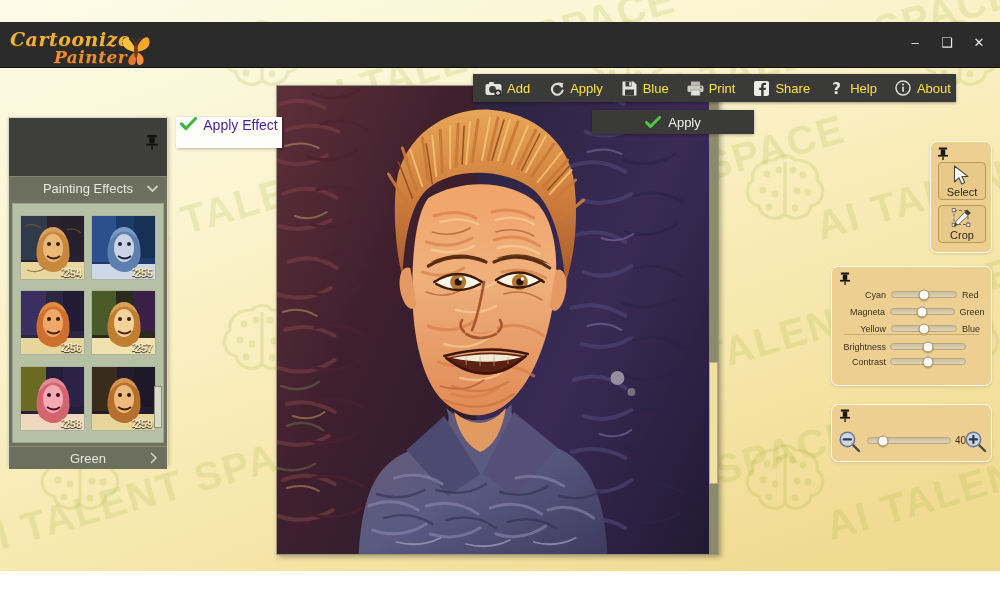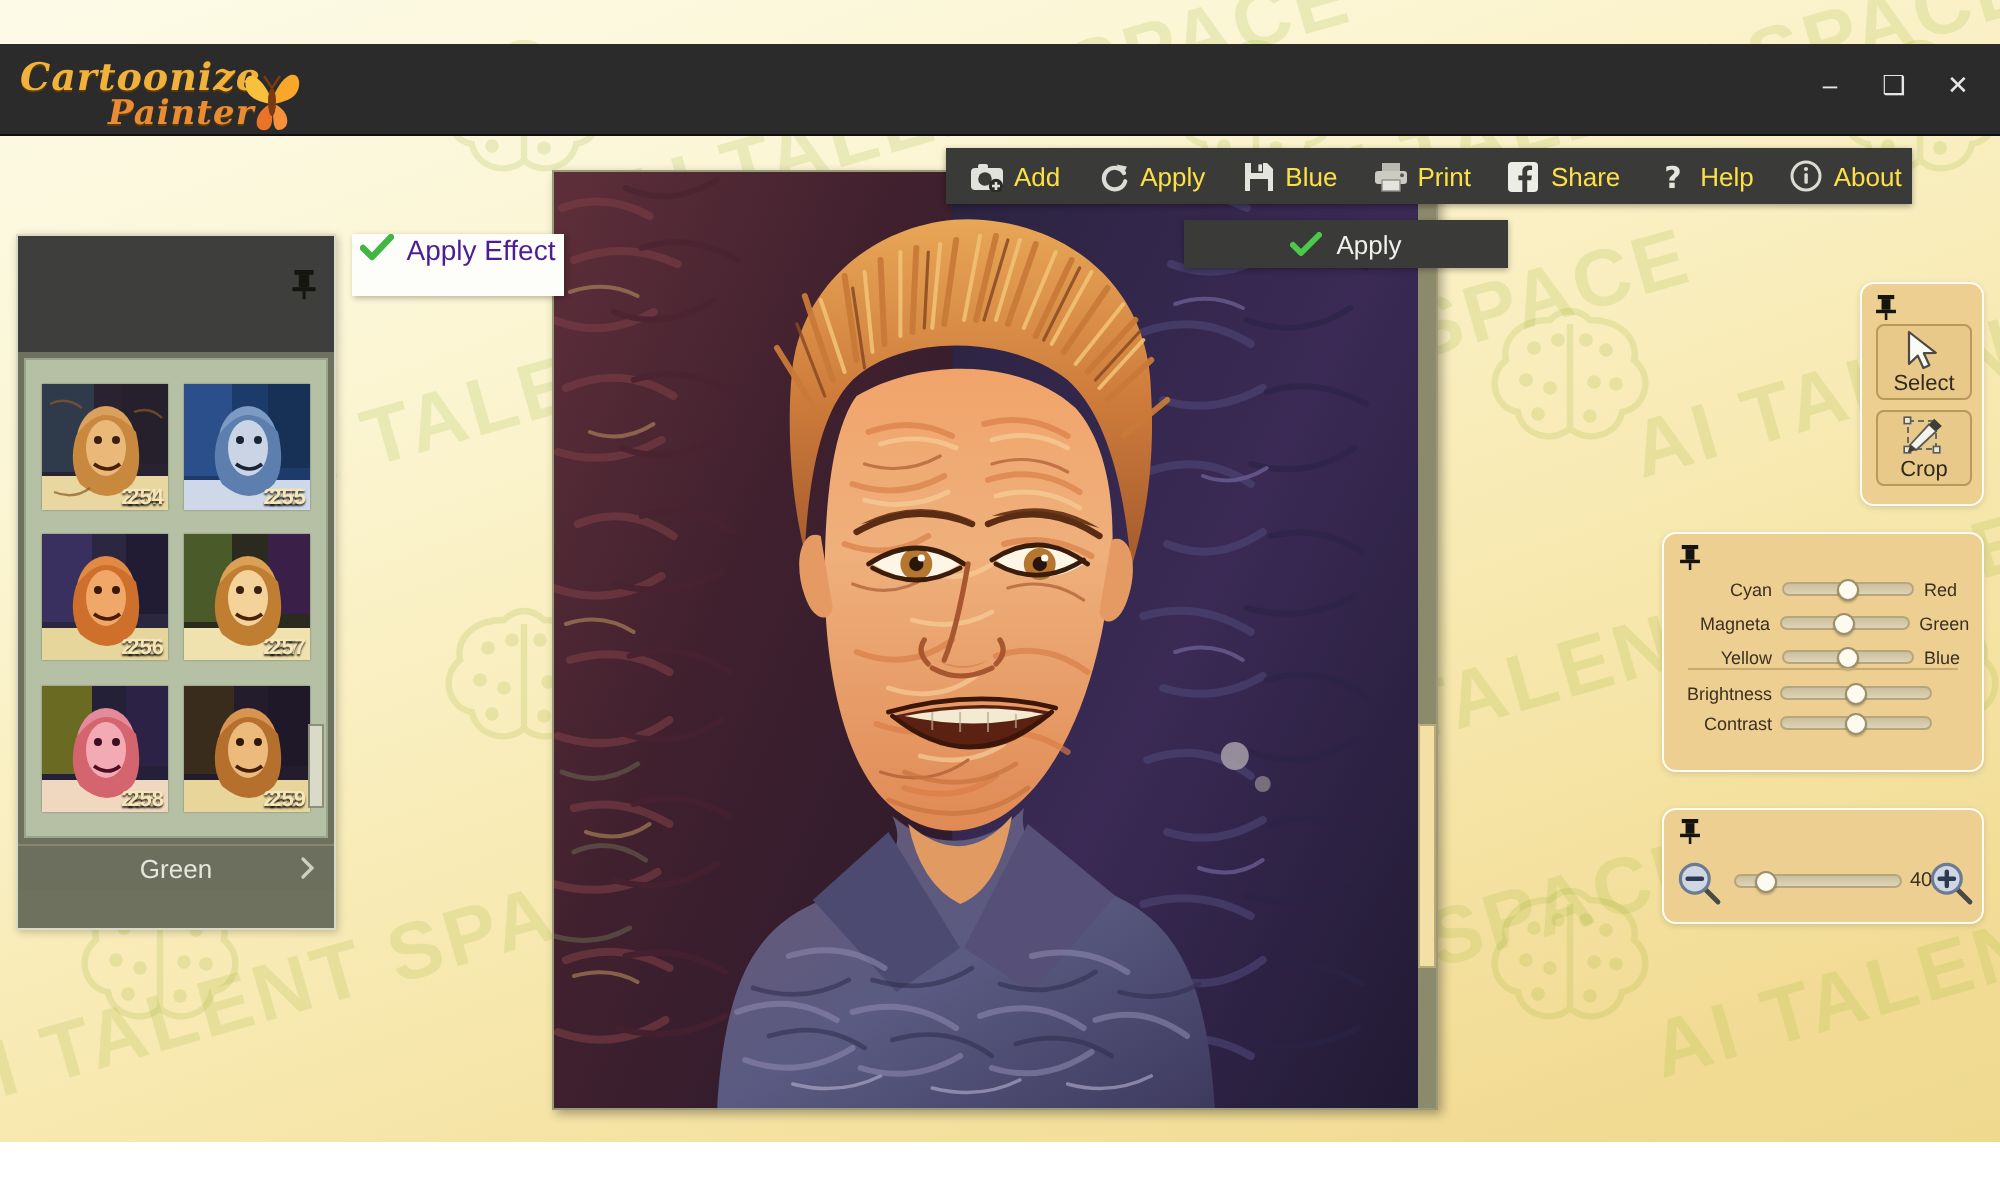--- a/index.html
+++ b/index.html
@@ -725,20 +725,26 @@
   <div class="leftpanel">
     <div class="lp-head">
       <svg class="pin" style="right:8px; top:16px;" width="14" height="16" viewBox="0 0 14 16">
         <rect x="2.2" y="1" width="9.6" height="2.4" fill="#15150f"></rect>
         <rect x="4.4" y="3.4" width="5.2" height="6.2" fill="#15150f"></rect>
         <rect x="1.2" y="9.6" width="11.6" height="2" fill="#15150f"></rect>
         <rect x="6.3" y="11.6" width="1.5" height="4" fill="#15150f"></rect>
       </svg>
     </div>
 
+    <div class="lp-title">
+      <span>Painting Effects</span>
+      <svg class="chev-d" width="13" height="12" viewBox="0 0 13 12">
+        <path d="M2 3.5 L6.5 8 L11 3.5" stroke="#cfd0c4" stroke-width="1.8" fill="none" stroke-linecap="round"></path>
+      </svg>
+    </div>
 
     <div class="thumbs">
 
       <div class="thumb">
         <svg viewBox="0 0 63 63" width="63" height="63">
           <rect width="63" height="63" fill="#2a2230"></rect>
           <rect x="0" y="0" width="26" height="44" fill="#2f3a4a"></rect>
           <rect x="40" y="0" width="23" height="40" fill="#25202c"></rect>
           <rect x="0" y="46" width="63" height="17" fill="#e8d7a0"></rect>
           <ellipse cx="32" cy="30" rx="15" ry="19" fill="#d9a05e"></ellipse>

